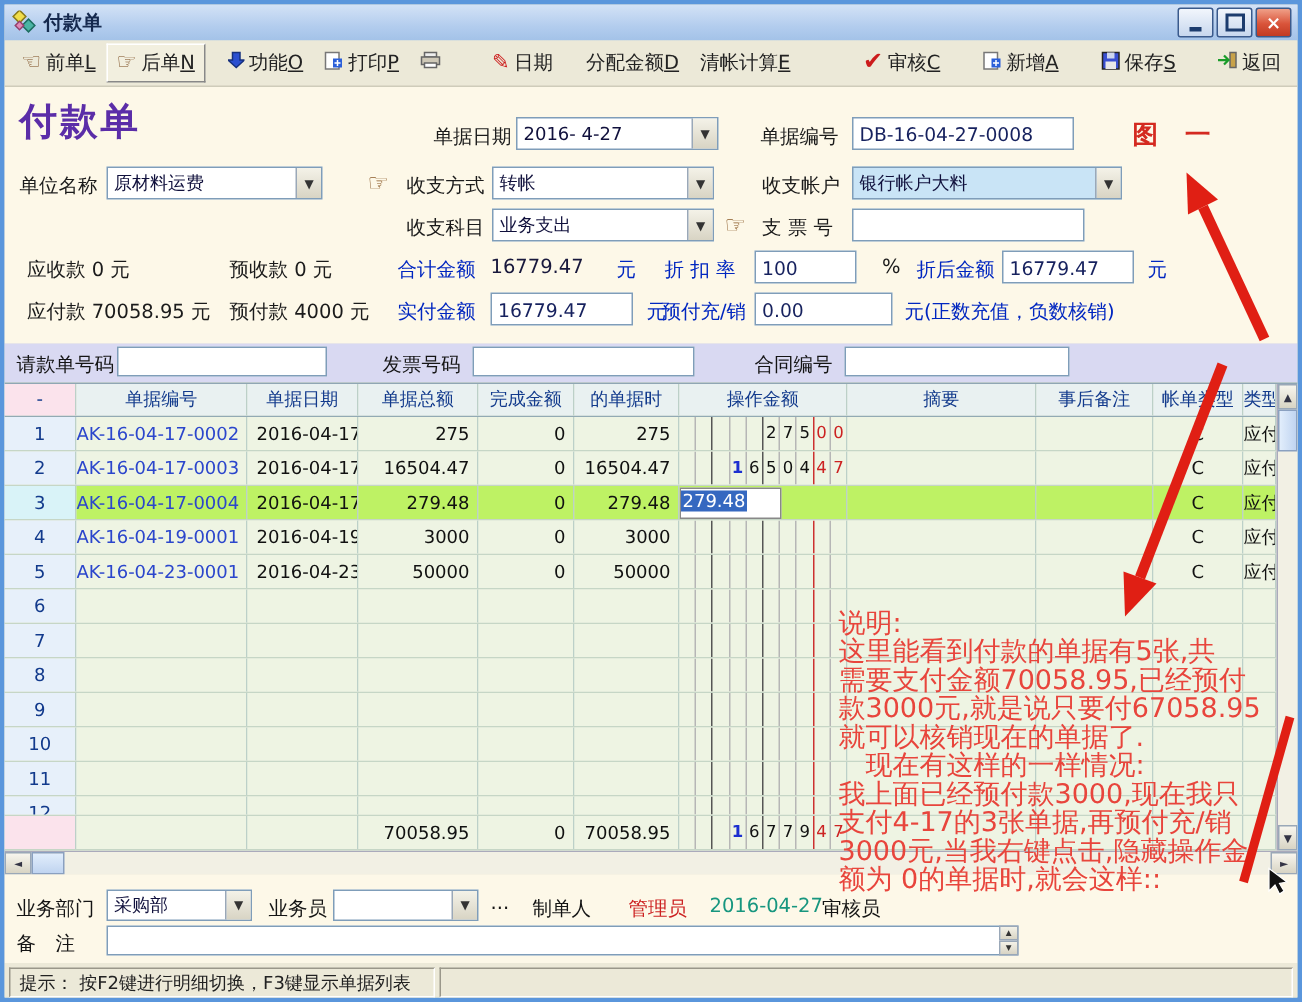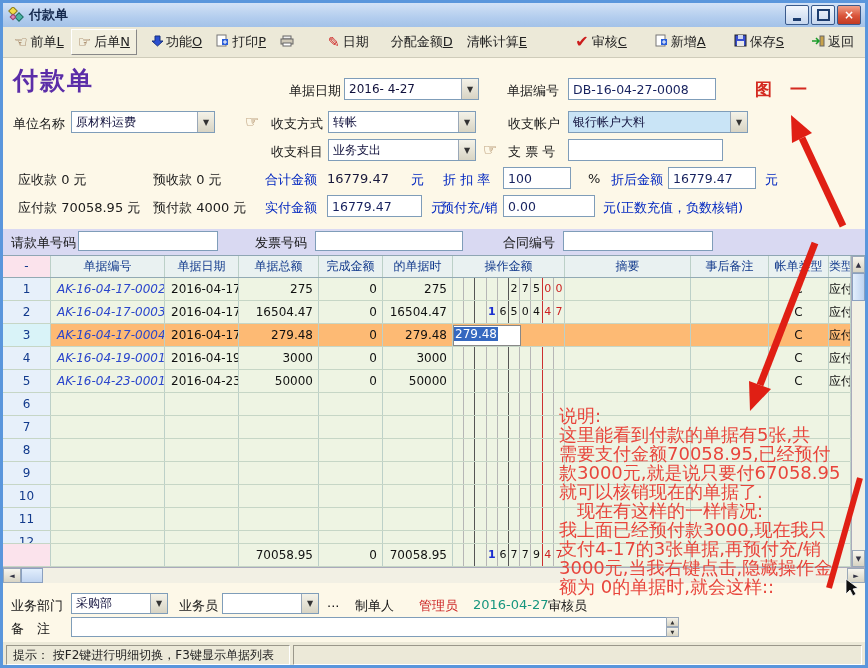--- a/index.html
+++ b/index.html
@@ -42,25 +42,25 @@
   .band{position:relative;height:26px;background:#d9d9f2;font-size:13px;color:#141414;}
   
   .tablewrap{position:relative;height:311px;background:#eef4e3;border-top:1px solid #8fa6b4;display:flex;}
   #grid{width:848px;}
   .trow{display:flex;height:23px;box-sizing:border-box;border-bottom:1px solid #c6d6c6;}
   .tcell{box-sizing:border-box;border-right:1px solid #bcd0c8;font-size:12px;line-height:22px;overflow:hidden;white-space:nowrap;background:#eef4e3;color:#111;}
   .thead{height:22px;border-bottom:1px solid #92aab4;}
   .thead .tcell{background:#e9f1f1;color:#123a8c;text-align:center;line-height:21px;}
   .thead .pinkh{background:#fbe3ec;}
   .numcell{background:#e7f0fa !important;color:#123a8c;text-align:center;}
-  .codecell{color:#2b46cc;padding-left:6px;font-style:italic;}
+  .codecell{color:#2b46cc;}
   .datecell{padding-left:6px;}
   .ncell{text-align:right;padding-right:5px;}
   .ccell{text-align:center;}
-  .selrow .tcell{background:#fdba74;}
+  .selrow .tcell{background:#bef264;}
   .selrow .numcell{background:#d9f3f8 !important;}
   .totrow .numcell{background:#fbe3ec !important;}
   .row12{height:13px;}
   .opgrid{display:flex;height:100%;}
   .opc{flex:1;border-left:1px solid #b6b6b6;text-align:center;font-size:11px;line-height:22px;color:#111;}
   .opc.first{border-left:none;}
   .opc.dark{border-left-color:#555;}
   .opc.dec{border-left-color:#cc3030;}
   .opc.dred{color:#cc2222;}
   .opc.dblue{color:#1c2fd0;font-weight:bold;}

